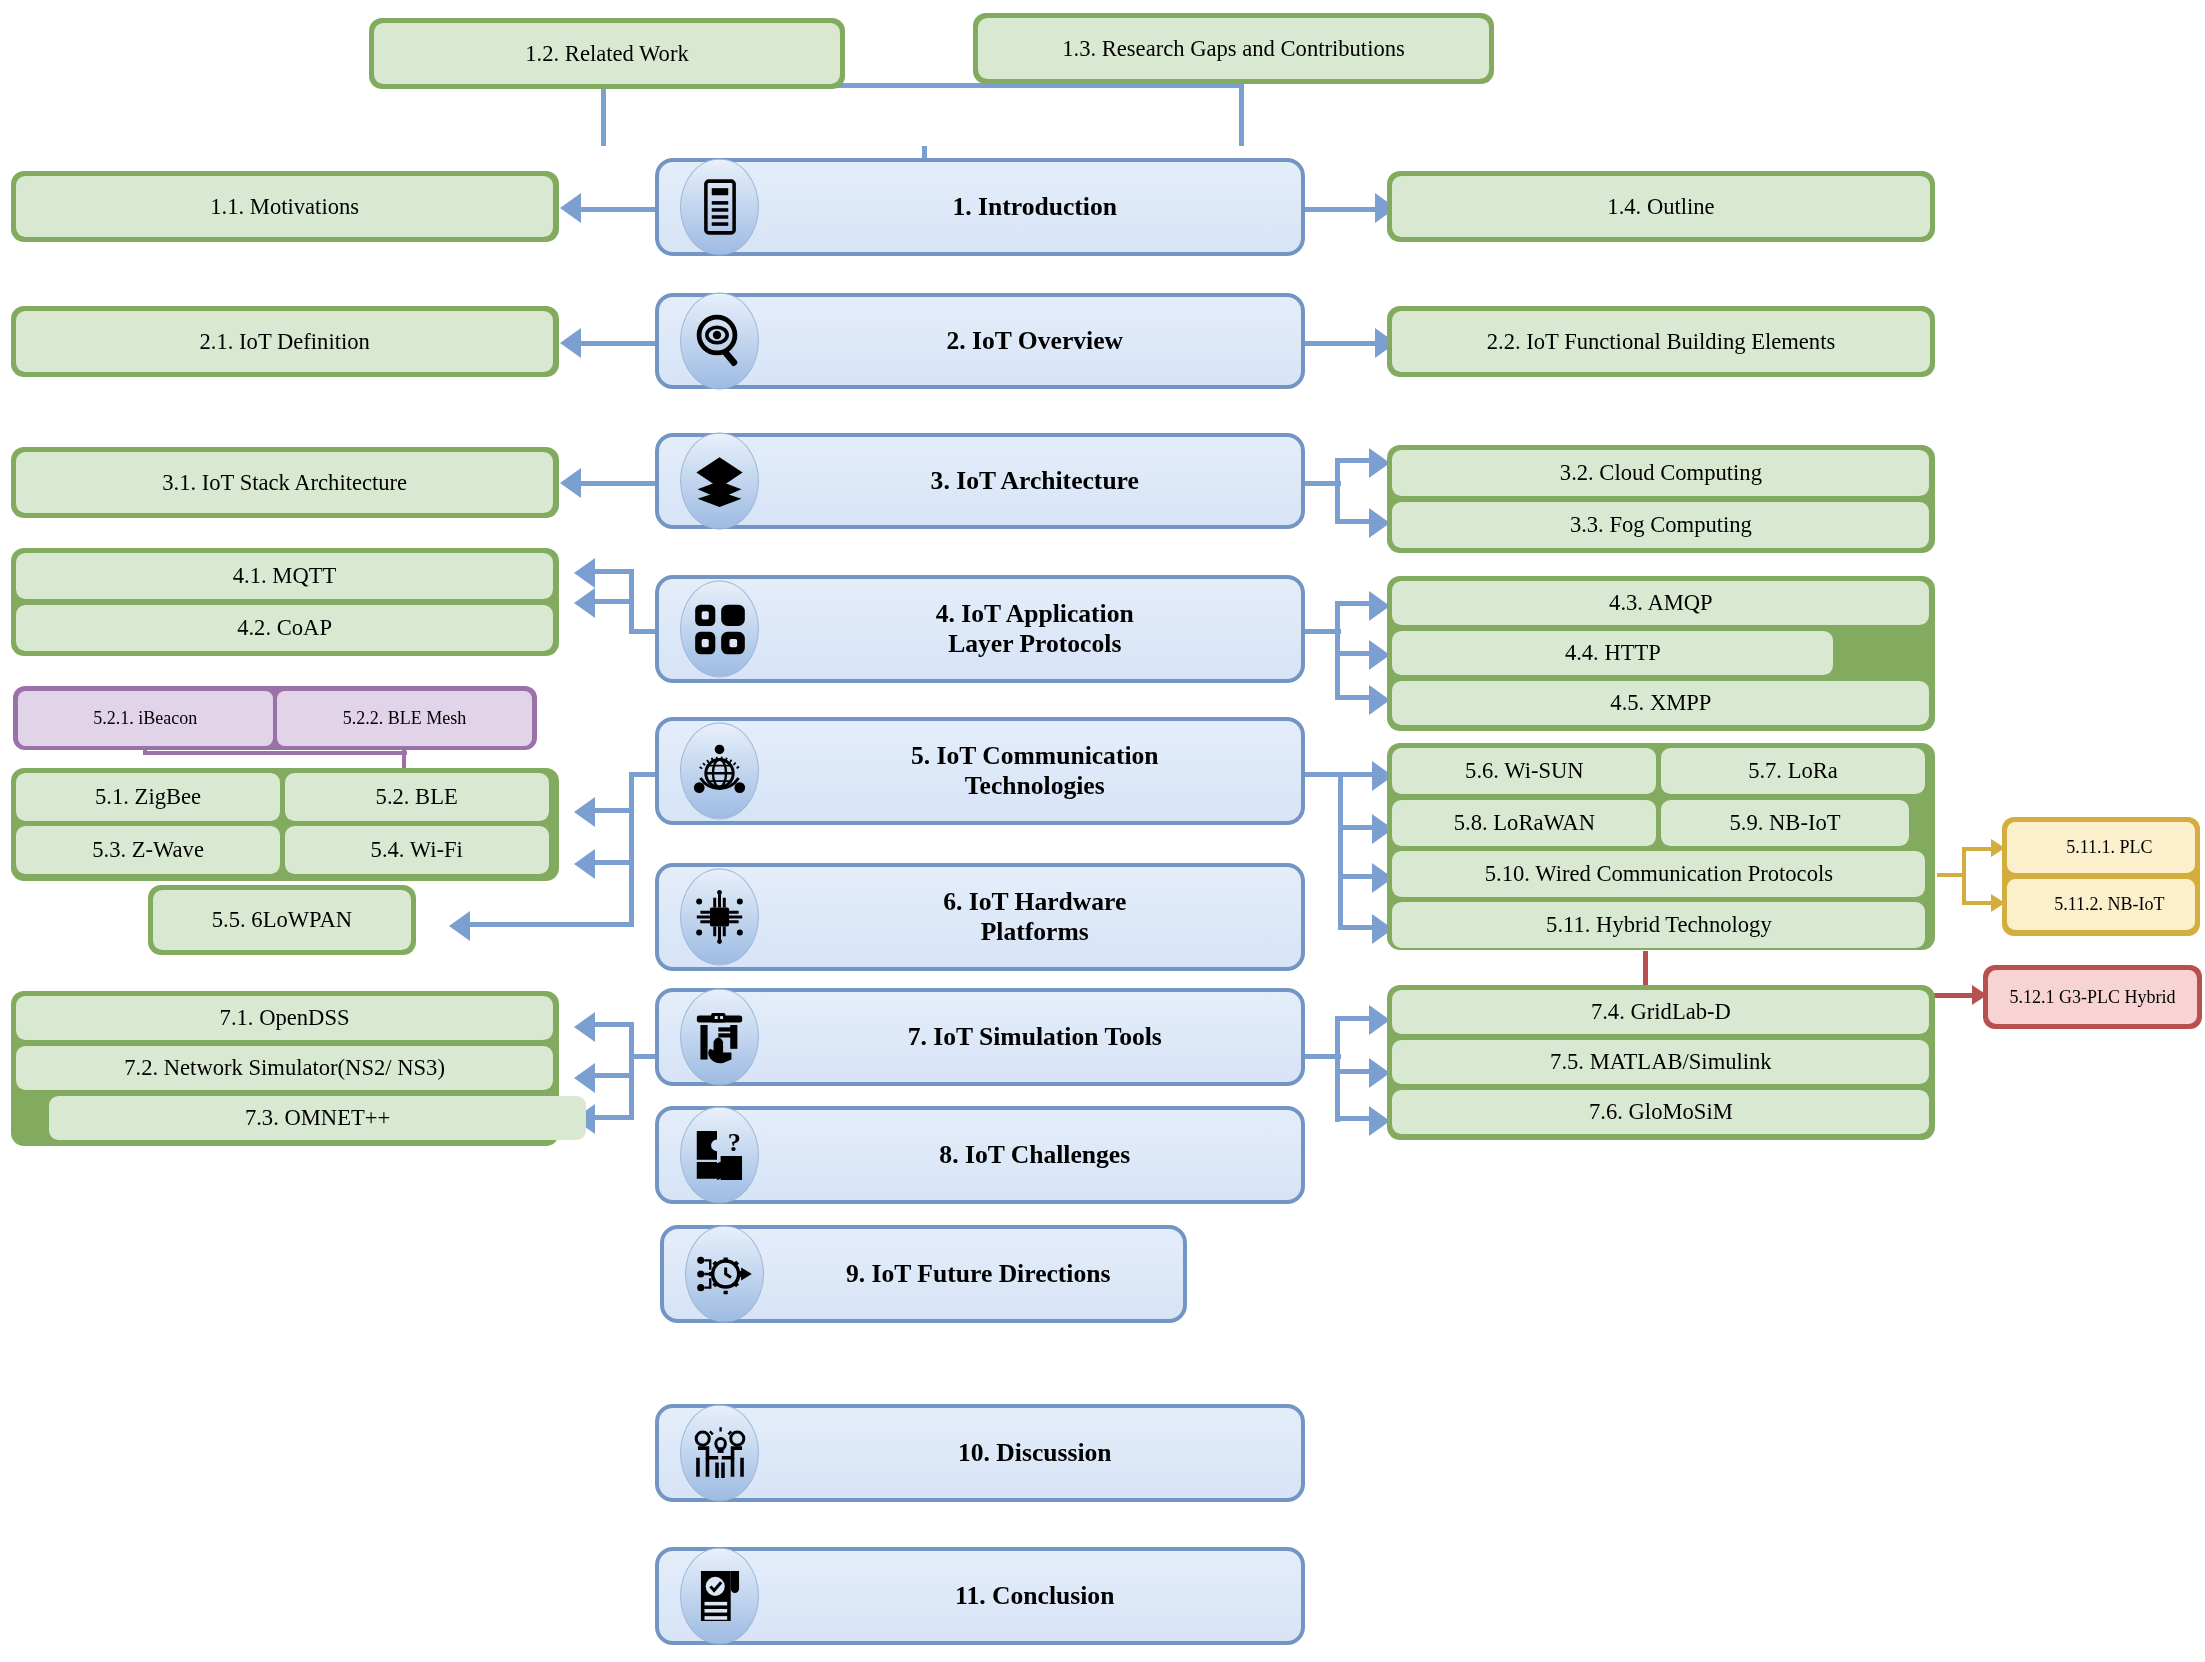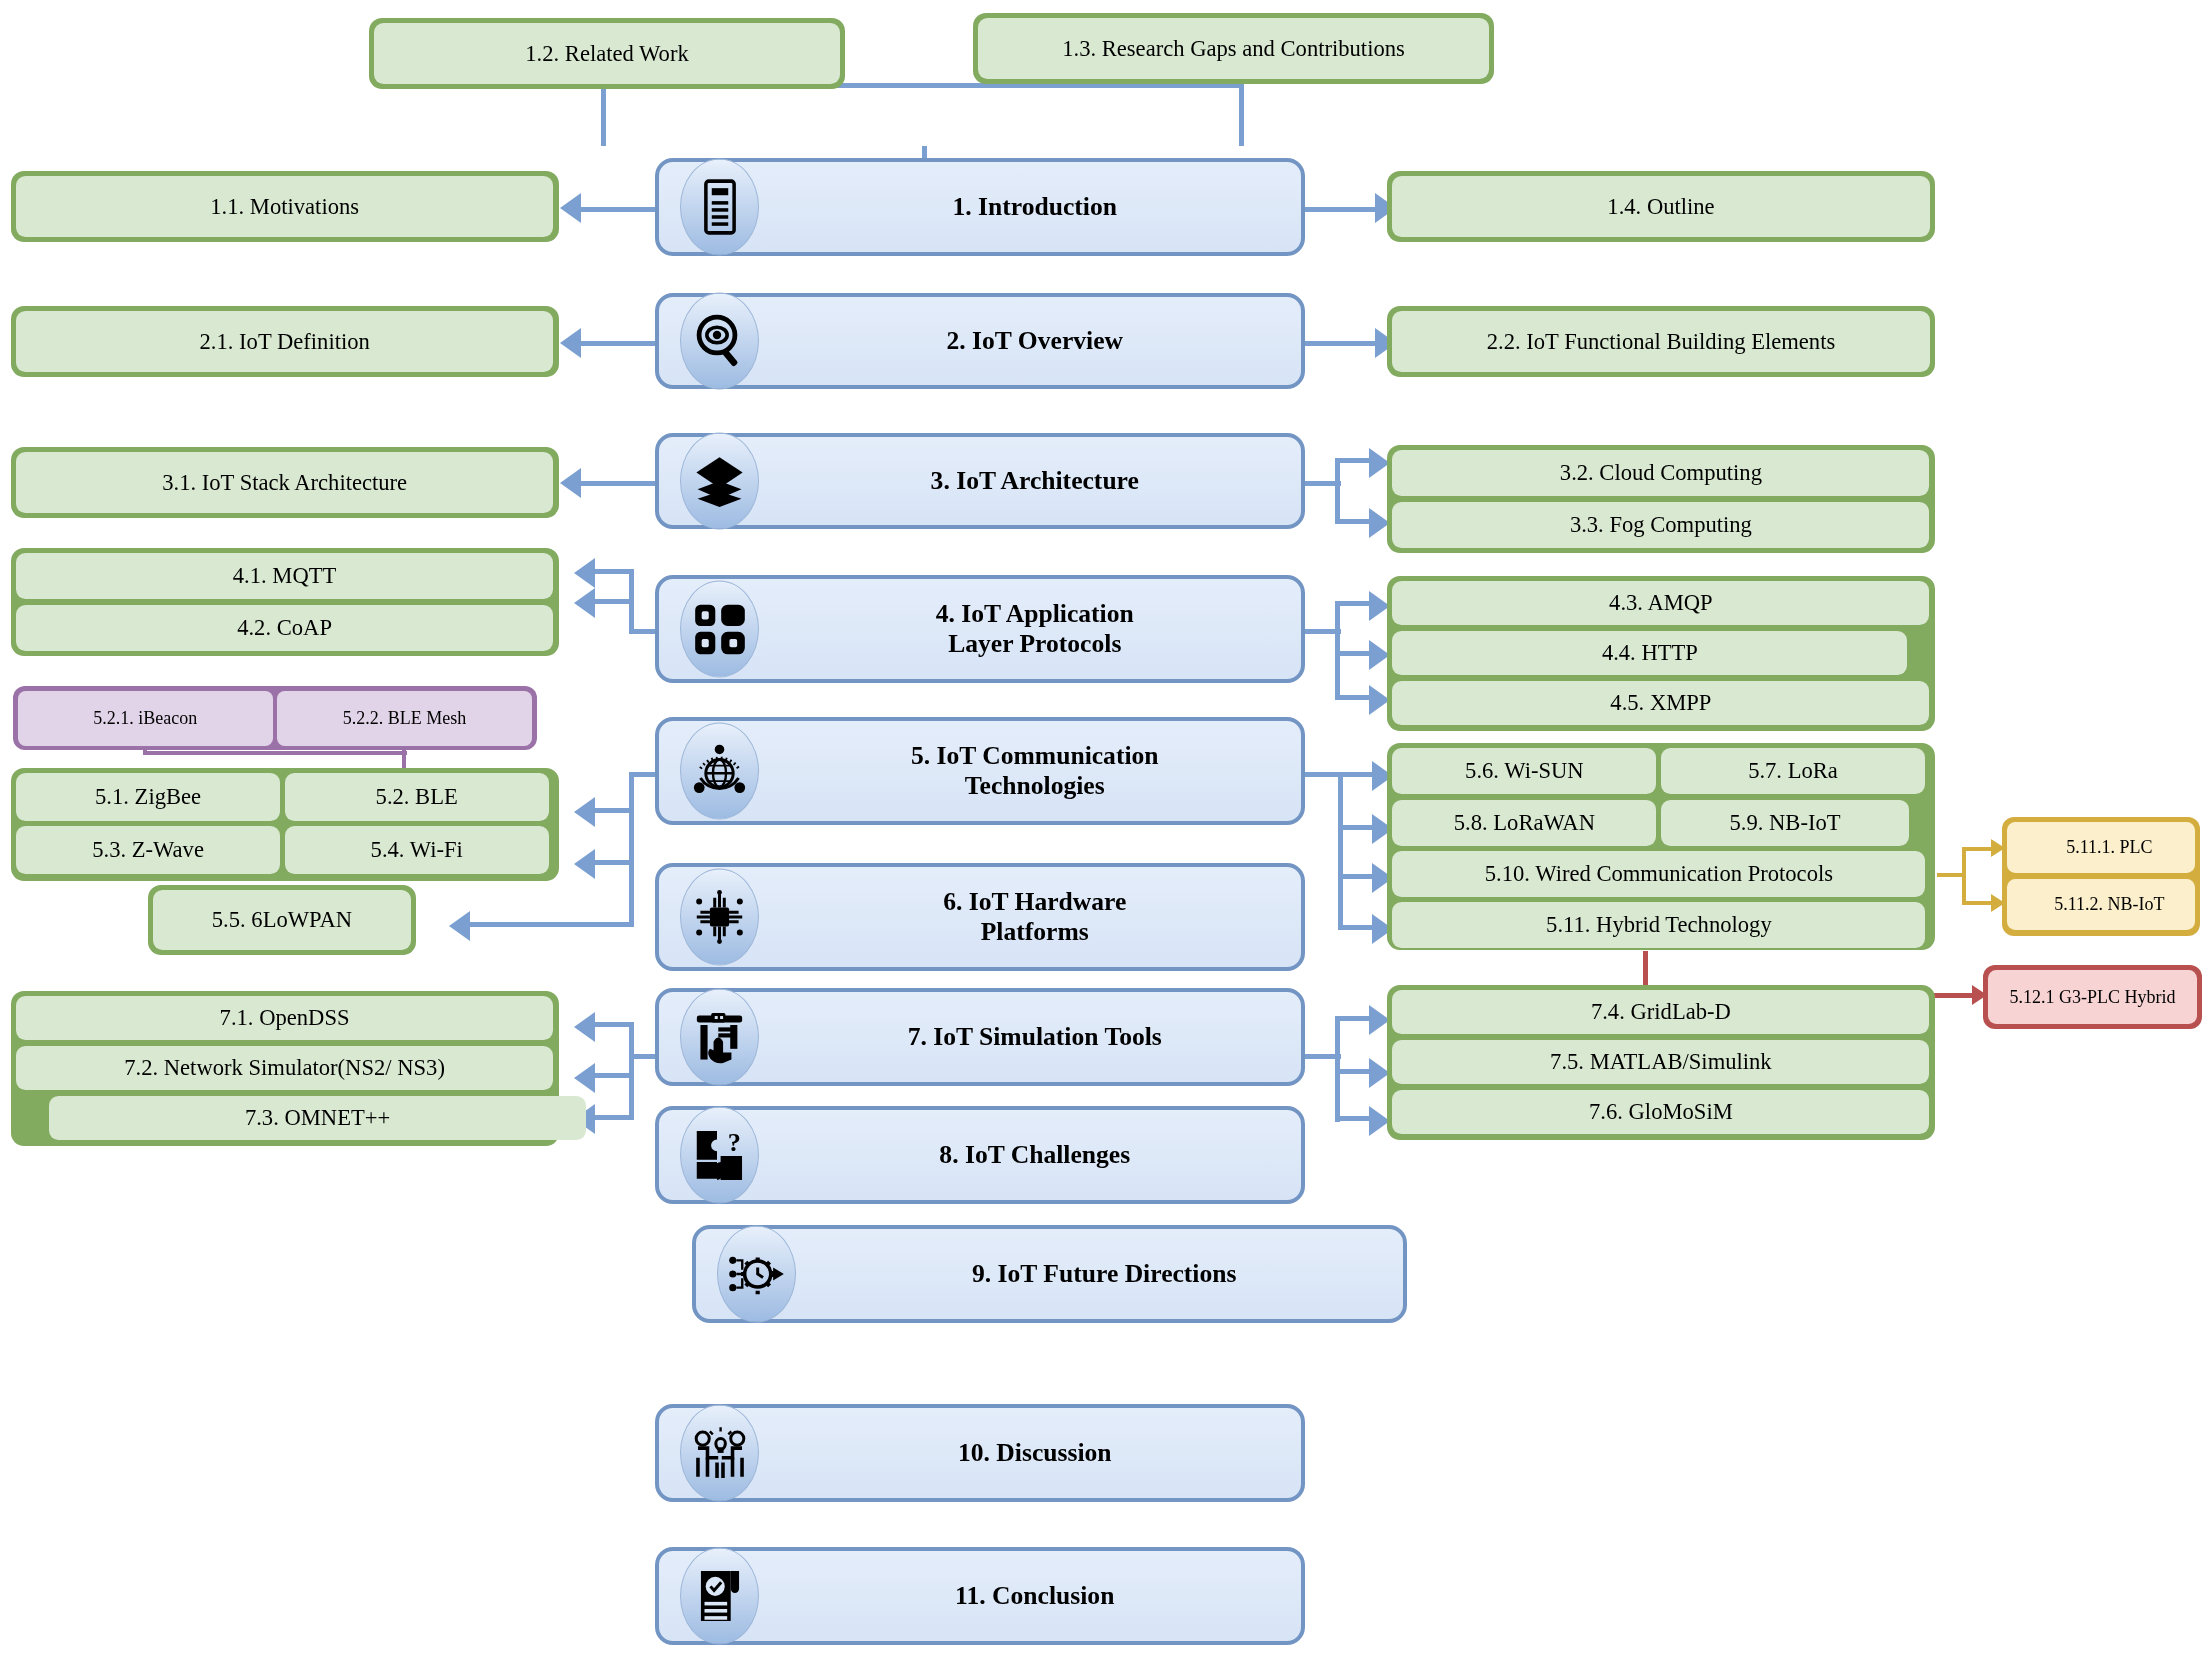--- a/index.html
+++ b/index.html
@@ -223,21 +223,21 @@
     </div>
     <div class="cell t-md" style="left:5.4px;top:57px;width:537px;height:46px;">
       <span>4.2. CoAP</span>
     </div>
   </div>
 
   <div class="greengroup" style="left:1387px;top:576px;width:548px;height:155px;">
     <div class="cell t-md" style="left:5.4px;top:5.4px;width:537px;height:44px;">
       <span>4.3. AMQP</span>
     </div>
-    <div class="cell t-md" style="left:5.4px;top:55px;width:515px;height:44px;">
+    <div class="cell t-md" style="left:5.4px;top:55px;width:441px;height:44px;">
       <span>4.4. HTTP</span>
     </div>
     <div class="cell t-md" style="left:5.4px;top:105px;width:537px;height:44px;">
       <span>4.5. XMPP</span>
     </div>
   </div>
 
   <div class="purplegroup" style="left:13px;top:686px;width:524px;height:64px;">
     <div class="cell t-xs" style="left:4.8px;top:4.8px;width:255px;height:55px;">
       <span>5.2.1. iBeacon</span>
@@ -447,21 +447,21 @@
       <svg width="54" height="56" viewBox="0 0 90 94">
         <path d="M6 6 h34 v14 a10 10 0 0 0 0 20 v14 h-34 z" fill="#000"></path>
         <path d="M6 58 h34 v12 a9 9 0 0 1 0 18 v-2 h-34 z" fill="#000"></path>
         <path d="M46 48 h36 v40 h-36 v-12 a9 9 0 0 1 0 -18 z" fill="#000"></path>
         <text x="58" y="40" font-family="Liberation Serif, serif" font-size="44" font-weight="bold" fill="#000">?</text>
       </svg>
     </div>
     <div class="title t-main">8. IoT Challenges</div>
   </div>
 
-  <div class="blue" style="left:692px;top:1225px;width:715px;height:98px;text-decoration:underline;">
+  <div class="blue" style="left:660px;top:1225px;width:527px;height:98px;text-decoration:underline;">
     <div class="iconwrap">
       <svg width="57" height="49" viewBox="0 0 96 82">
         <circle cx="50" cy="41" r="22" fill="none" stroke="#000" stroke-width="6"></circle>
         <g stroke="#000" stroke-width="7">
           <path d="M50 19 V13 M50 69 V75 M28 41 H22 M78 41 H84 M34 25 L30 21 M66 57 L70 61 M34 57 L30 61 M66 25 L70 21"></path>
         </g>
         <path d="M50 30 V41 L59 47" stroke="#000" stroke-width="5" fill="none"></path>
         <g fill="#000">
           <circle cx="8" cy="18" r="6"></circle>
             <circle cx="8" cy="41" r="6"></circle>

